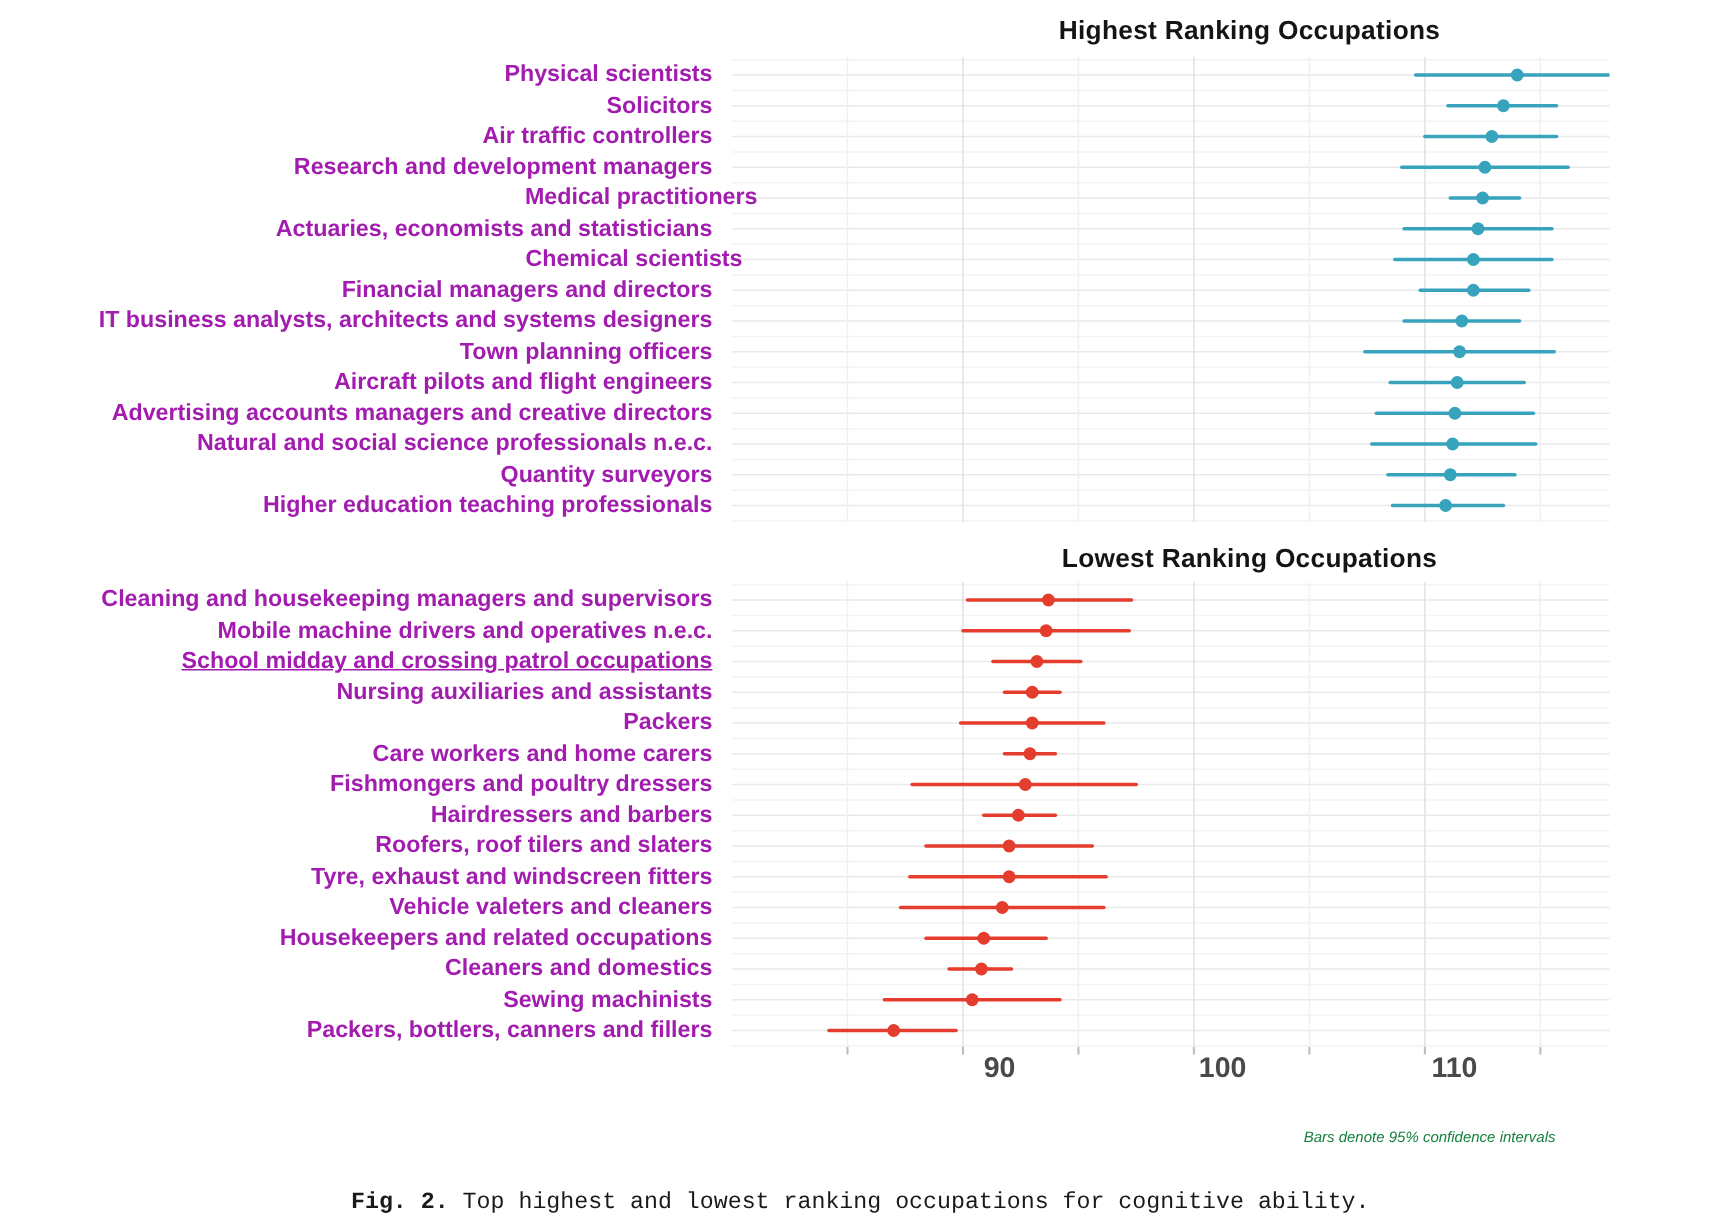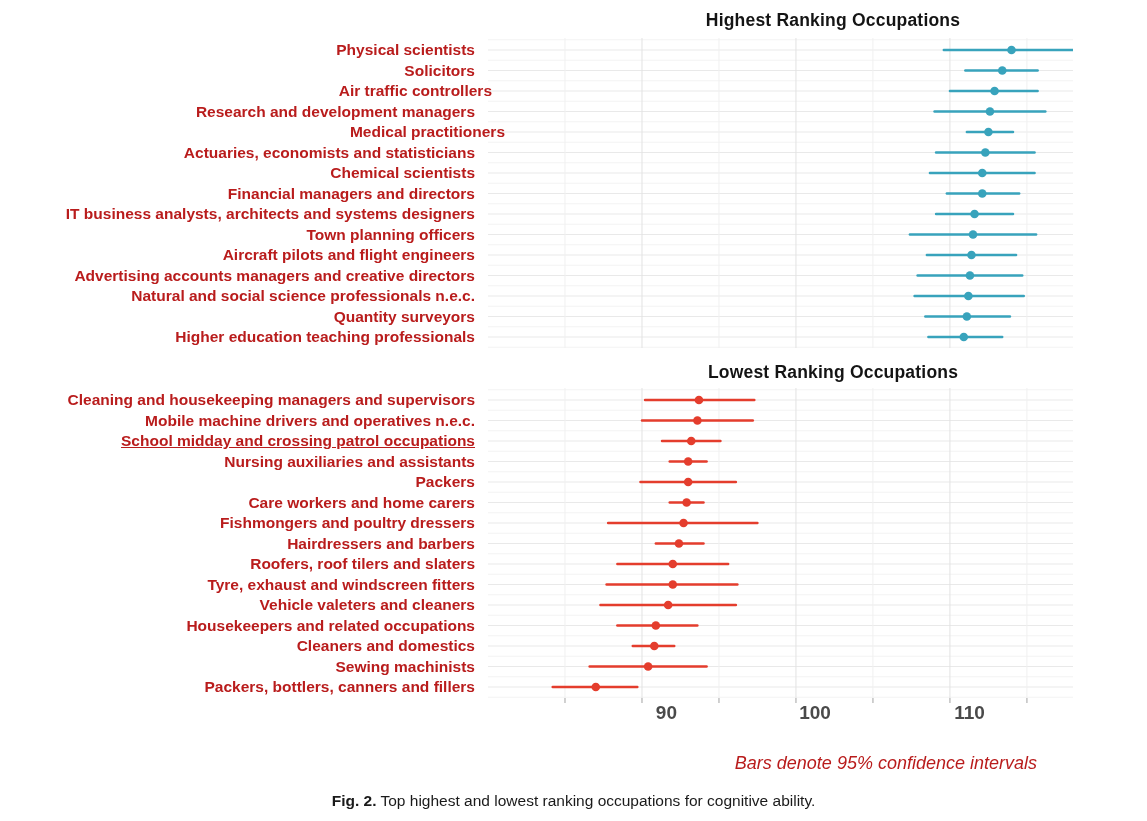--- a/index.html
+++ b/index.html
@@ -3,28 +3,28 @@
 <meta charset="utf-8">
 <style>
   html,body{margin:0;padding:0;background:#ffffff;}
   #figure{position:relative;width:1073px;height:821px;background:#ffffff;overflow:hidden;
           font-family:"Liberation Sans",sans-serif;}
   .panel-title{position:absolute;left:488px;width:690px;text-align:center;
                font-size:17.5px;font-weight:bold;color:#141414;letter-spacing:.2px;}
   #title-top{top:10px;}
   #title-bottom{top:362px;}
   .occ-label{position:absolute;left:0;width:475px;text-align:right;height:20px;line-height:20px;
-             font-size:15.5px;font-weight:bold;color:#b91c1c;white-space:nowrap;}
+             font-size:15.5px;font-weight:bold;color:#a21caf;white-space:nowrap;}
   .tick-label{position:absolute;width:70px;text-align:right;top:702px;
               font-size:19px;font-weight:bold;color:#4a4a4a;}
   #x-axis-title{position:absolute;left:430px;width:690px;text-align:center;top:726px;
                 font-size:21.5px;font-weight:bold;color:#000;}
-  #ci-note{position:absolute;right:36px;top:753px;font-size:18px;font-style:italic;color:#b91c1c;}
+  #ci-note{position:absolute;right:36px;top:753px;font-size:10px;font-style:italic;color:#15803d;}
   #caption{position:absolute;left:0;width:1147px;top:792px;text-align:center;
-           font-family:Liberation Sans, sans-serif;font-size:15.5px;color:#1a1a1a;}
+           font-family:Liberation Mono, monospace;font-size:15.5px;color:#1a1a1a;}
   #caption .cap-label{font-weight:bold;}
   svg{position:absolute;left:0;top:0;}
 </style>
 </head>
 <body>
 
 <div id="figure">
   <svg id="plot" width="1147" height="785" viewBox="0 0 1147 785">
       <line x1="488" y1="39.75" x2="1147" y2="39.75" stroke="#f3f3f3" stroke-width="1"></line>
       <line x1="488" y1="50" x2="1147" y2="50" stroke="#e9e9e9" stroke-width="1"></line>
@@ -173,25 +173,25 @@
       <line x1="949.9158878504674" y1="698" x2="949.9158878504674" y2="703" stroke="#bdbdbd" stroke-width="1.4"></line>
       <line x1="1103.8878504672898" y1="698" x2="1103.8878504672898" y2="703" stroke="#bdbdbd" stroke-width="1.4"></line>
     </svg>
 
   <div class="panel-title" id="title-top">Highest Ranking Occupations</div>
   <div class="panel-title" id="title-bottom">Lowest Ranking Occupations</div>
 
   <div id="labels">
       <div class="occ-label" style="top: 40px;">Physical scientists</div>
       <div class="occ-label" style="top: 60.5px;">Solicitors</div>
-      <div class="occ-label" style="top: 81px; padding-left: 17px;">Air traffic controllers</div>
+      <div class="occ-label" style="top: 81px;">Air traffic controllers</div>
       <div class="occ-label" style="top: 101.5px;">Research and development managers</div>
       <div class="occ-label" style="top: 122px; padding-left: 30px;">Medical practitioners</div>
       <div class="occ-label" style="top: 142.5px;">Actuaries, economists and statisticians</div>
-      <div class="occ-label" style="top: 163px;">Chemical scientists</div>
+      <div class="occ-label" style="top: 163px; padding-left: 20px;">Chemical scientists</div>
       <div class="occ-label" style="top: 183.5px;">Financial managers and directors</div>
       <div class="occ-label" style="top: 204px;">IT business analysts, architects and systems designers</div>
       <div class="occ-label" style="top: 224.5px;">Town planning officers</div>
       <div class="occ-label" style="top: 245px;">Aircraft pilots and flight engineers</div>
       <div class="occ-label" style="top: 265.5px;">Advertising accounts managers and creative directors</div>
       <div class="occ-label" style="top: 286px;">Natural and social science professionals n.e.c.</div>
       <div class="occ-label" style="top: 306.5px;">Quantity surveyors</div>
       <div class="occ-label" style="top: 327px;">Higher education teaching professionals</div>
       <div class="occ-label" style="top: 390px;">Cleaning and housekeeping managers and supervisors</div>
       <div class="occ-label" style="top: 410.5px;">Mobile machine drivers and operatives n.e.c.</div>

